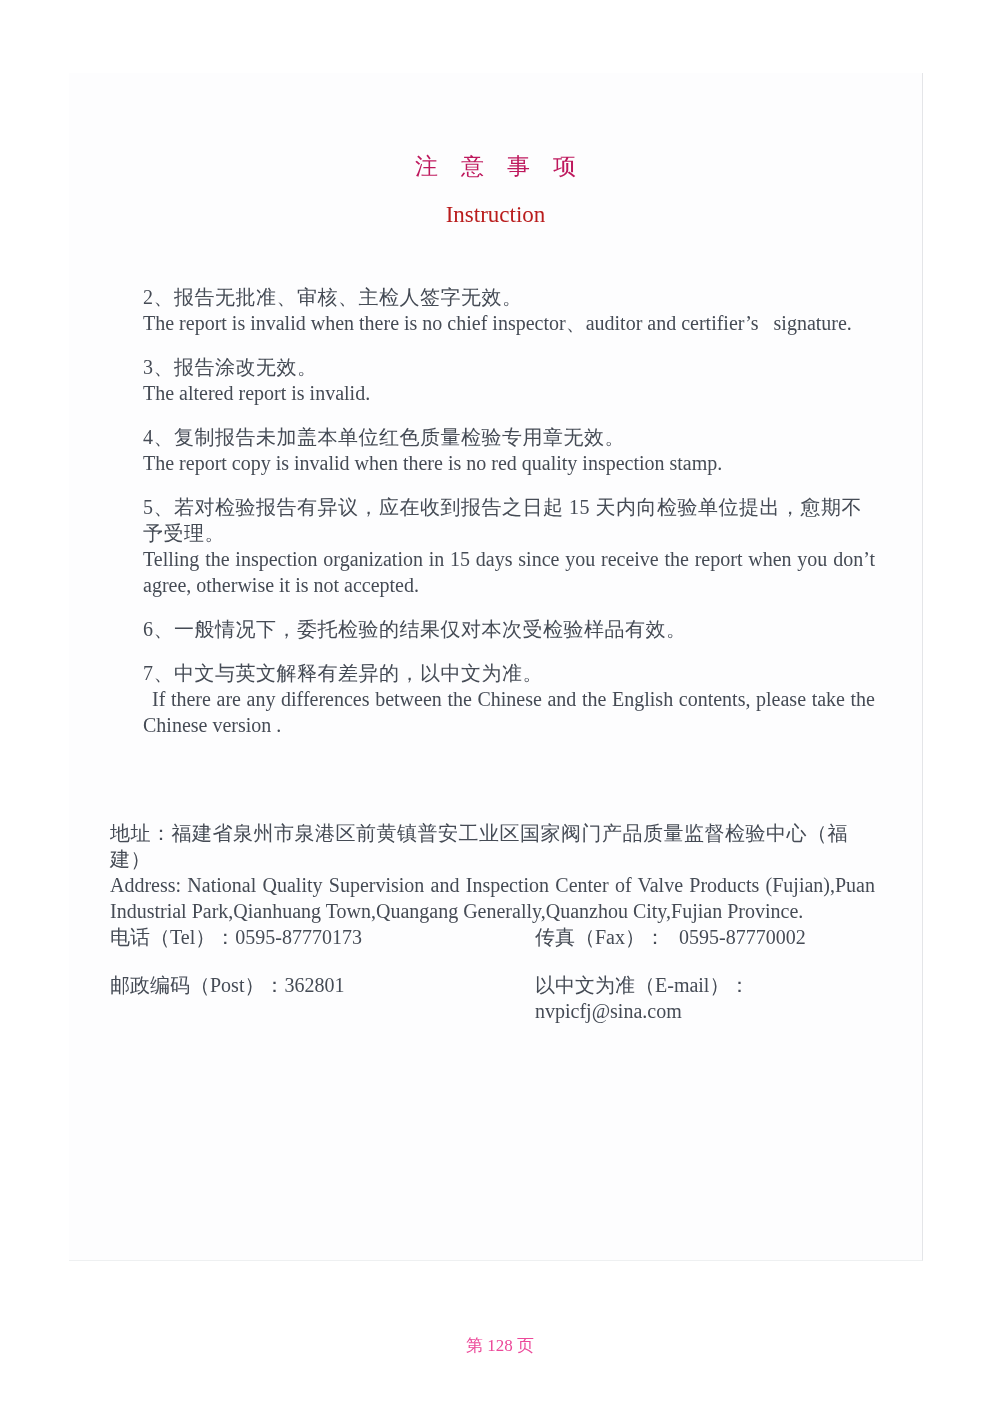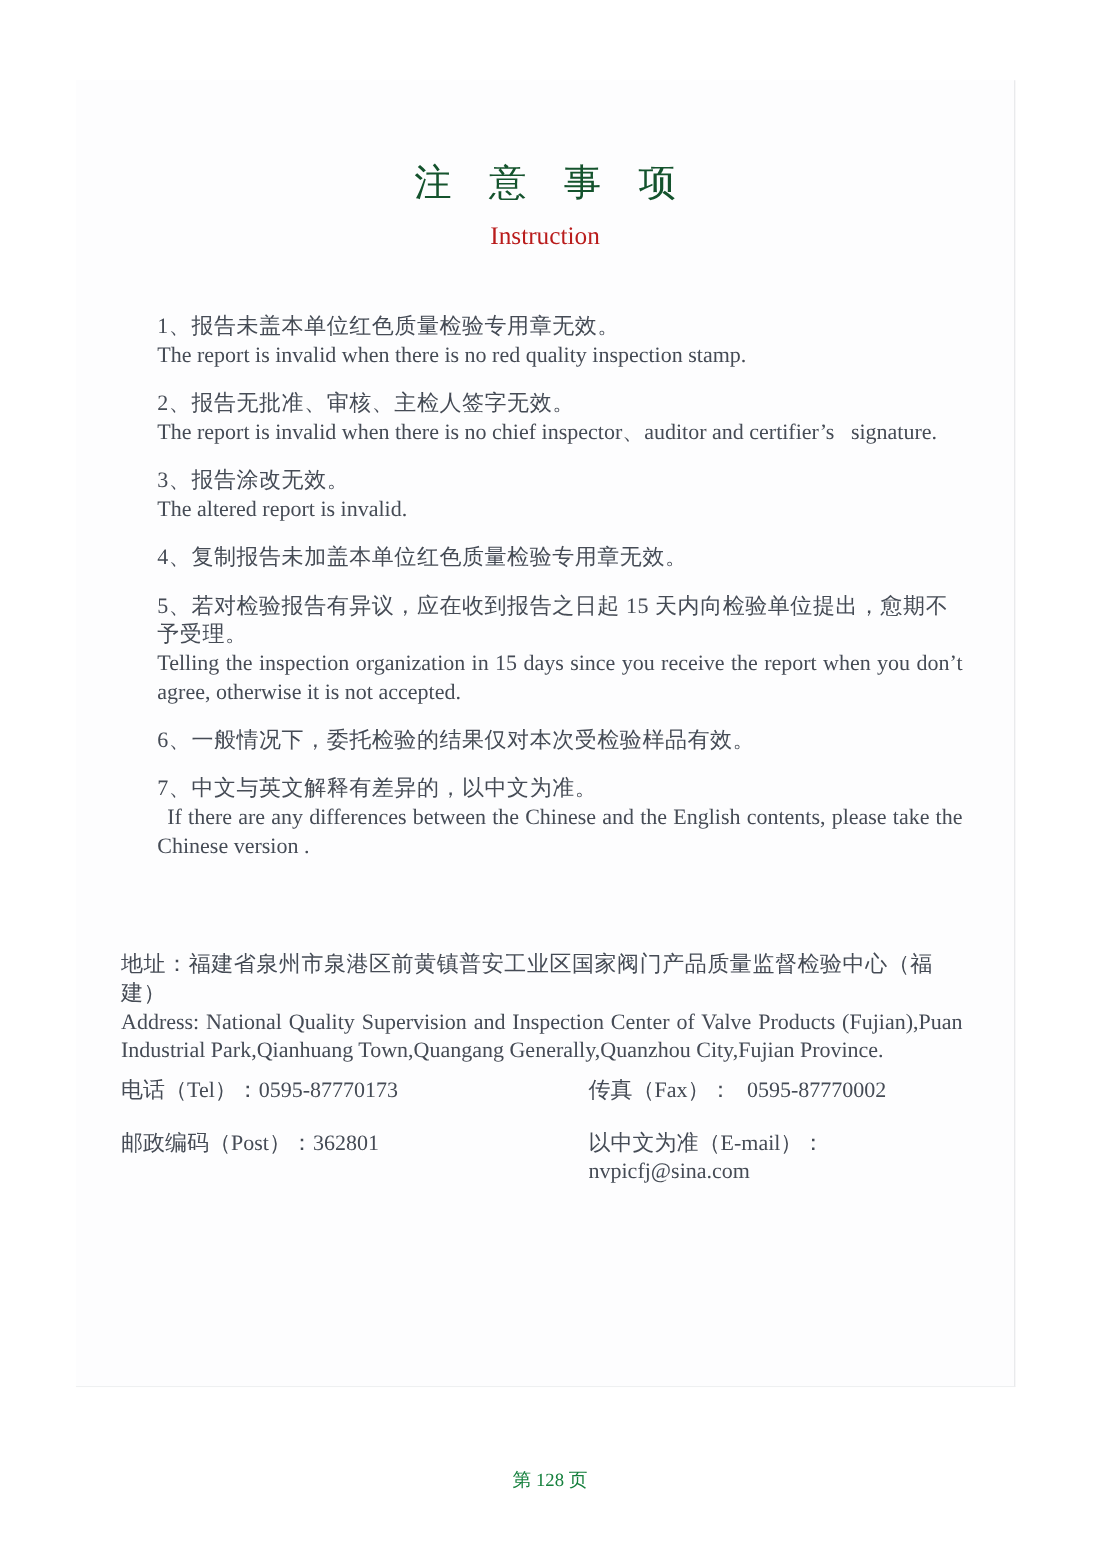--- a/index.html
+++ b/index.html
@@ -19,25 +19,25 @@
     top: 73px;
     width: 854px;
     height: 1188px;
     background: #fdfdfe;
     border-right: 1px solid #e4e5e8;
     border-bottom: 1px solid #eef0f1;
     box-sizing: border-box;
   }
   .title-cn {
     margin: 78px 0 0 0;
-    font-size: 34px;
+    font-size: 23px;
     line-height: 32px;
     font-weight: normal;
     text-align: center;
-    color: #14532d;
+    color: #be185d;
   }
   .title-en {
     margin: 18px 0 0 0;
     font-size: 23px;
     line-height: 28px;
     font-weight: normal;
     text-align: center;
     color: #b91c1c;
   }
   .items {
@@ -58,63 +58,60 @@
   .address {
     margin-top: 82px;
     padding-left: 41px;
     padding-right: 47px;
   }
   .contact-row {
     display: flex;
     padding-left: 41px;
     padding-right: 40px;
   }
-  .contact-row.row1 { margin-top: 10px; }
+  .contact-row.row1 { }
   .contact-row.row2 { margin-top: 22px; }
   .contact-col-left { width: 425px; flex: 0 0 425px; }
   .contact-col-right { flex: 1; }
   .fax-value { margin-left: 14px; }
   .footer {
     position: absolute;
     left: 0;
     top: 1334px;
     width: 1000px;
     text-align: center;
     font-size: 17px;
     line-height: 24px;
-    color: #15803d;
+    color: #ec4899;
   }
 </style>
 </head>
 <body>
 
 <div class="page">
 
   <h1 class="title-cn">注　意　事　项</h1>
   <h2 class="title-en">Instruction</h2>
 
   <div class="items">
 
-    <div class="item">
-      <p class="cn">1、报告未盖本单位红色质量检验专用章无效。</p>
-      <p class="en">The report is invalid when there is no red quality inspection stamp.</p>
-    </div>
 
     <div class="item">
       <p class="cn">2、报告无批准、审核、主检人签字无效。</p>
       <p class="en pre">The report is invalid when there is no chief inspector、auditor and certifier’s   signature.</p>
     </div>
 
     <div class="item">
       <p class="cn">3、报告涂改无效。</p>
       <p class="en">The altered report is invalid.</p>
     </div>
 
     <div class="item">
       <p class="cn">4、复制报告未加盖本单位红色质量检验专用章无效。</p>
+      <p class="en">The report copy is invalid when there is no red quality inspection stamp.</p>
     </div>
 
     <div class="item">
       <p class="cn">5、若对检验报告有异议，应在收到报告之日起 15 天内向检验单位提出，愈期不予受理。</p>
       <p class="en justify">Telling the inspection organization in 15 days since you receive the report when you don’t agree, otherwise it is not accepted.</p>
     </div>
 
     <div class="item">
       <p class="cn">6、一般情况下，委托检验的结果仅对本次受检验样品有效。</p>
     </div>

